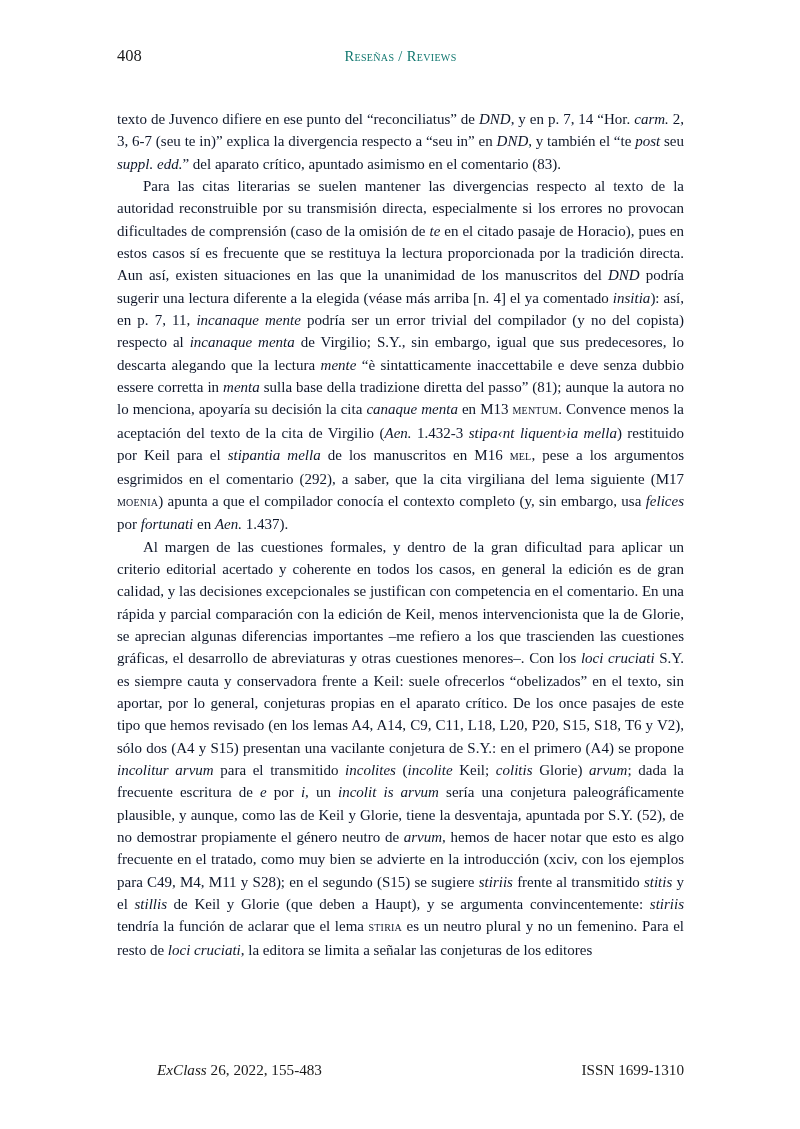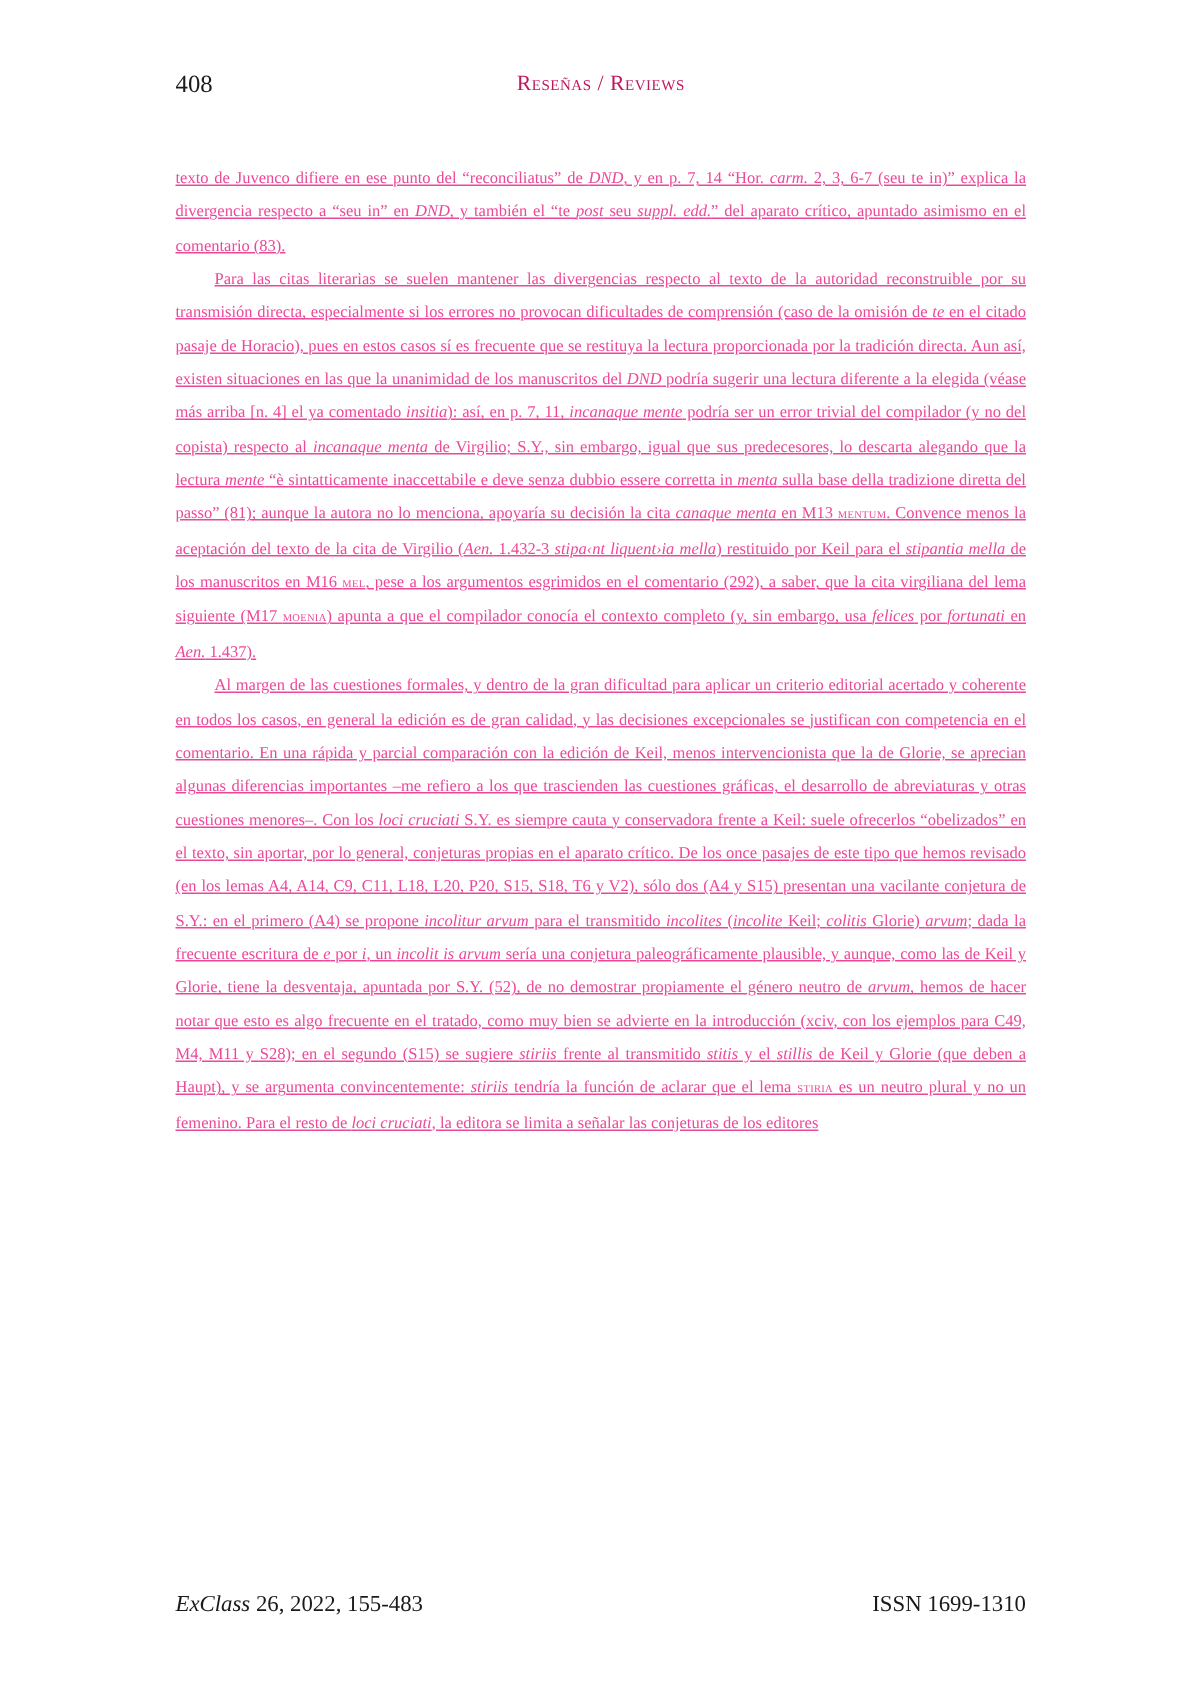--- a/index.html
+++ b/index.html
@@ -41,39 +41,38 @@
   .head-title {
     position: absolute;
     left: 0;
     top: 0;
     width: 567px;
     text-align: center;
     font-size: 14.5px;
     line-height: 22px;
     font-variant: small-caps;
     letter-spacing: 0.35px;
-    color: #be185d;
+    color: #0f766e;
   }
 
   
   .textblock {
     position: absolute;
     top: 108px;
     left: 117px;
     width: 567px;
   }
   p.para {
     margin: 0;
-    font-size: 11px;
+    font-size: 15px;
     line-height: 22.35px;
     text-align: justify;
     text-justify: inter-word;
     hyphens: none;
-    color: #ec4899;
-    text-decoration: underline;
+    color: #0f172a;
   }
   p.para.indent {
     text-indent: 26px;
   }
   p.para i, p.para em {
     font-style: italic;
   }
   .sc {
     font-variant: small-caps;
     font-size: 0.93em;
@@ -91,20 +90,21 @@
     line-height: 22px;
     color: #1a1a1a;
   }
   .footer-left {
     position: absolute;
     left: 0;
     top: 0;
   }
   .footer-left .jrnl {
     font-style: italic;
+    margin-left: 40px;
   }
   .footer-right {
     position: absolute;
     right: 0;
     top: 0;
   }
 </style>
 </head>
 <body>
 

